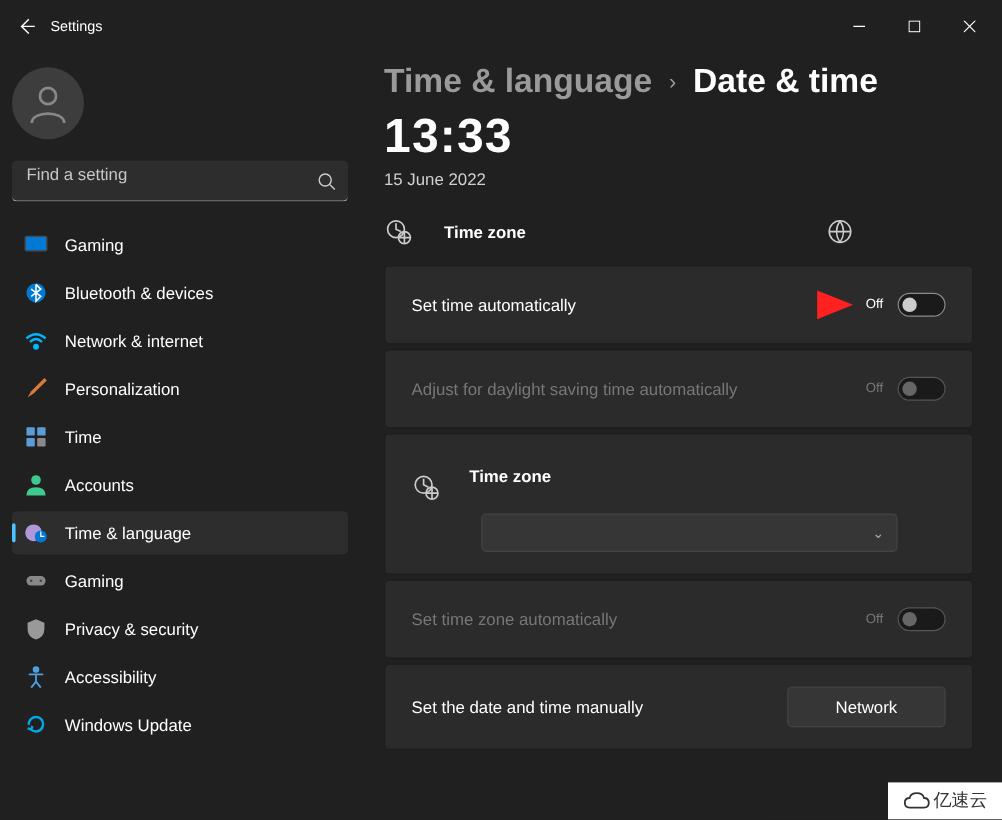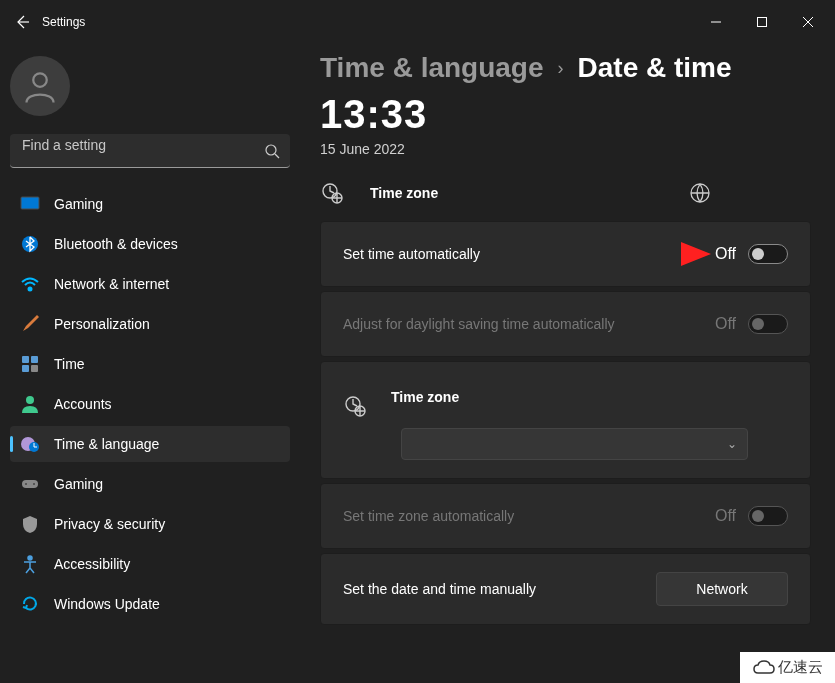--- a/index.html
+++ b/index.html
@@ -200,21 +200,21 @@
       font-size: 14px;
       color: #ffffff;
       flex: 1;
     }
     .toggle-wrap {
       display: flex;
       align-items: center;
       gap: 12px;
     }
     .toggle-label {
-      font-size: 16px;
+      font-size: 11px;
       color: #ffffff;
       text-align: right;
     }
     .toggle {
       width: 40px;
       height: 20px;
       border-radius: 10px;
       background: #1a1a1a;
       border: 1px solid #8a8a8a;
       position: relative;

